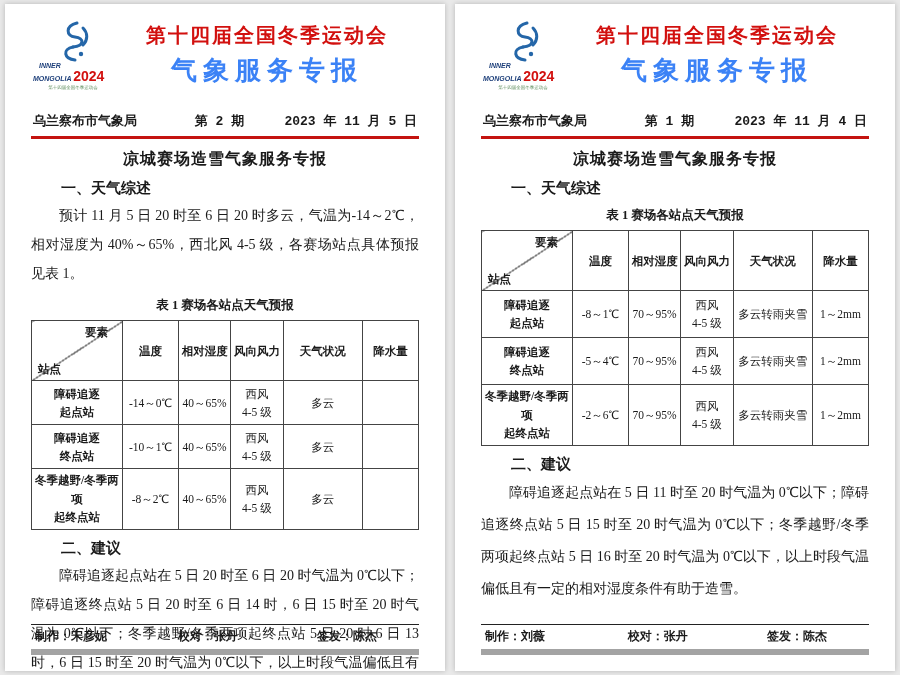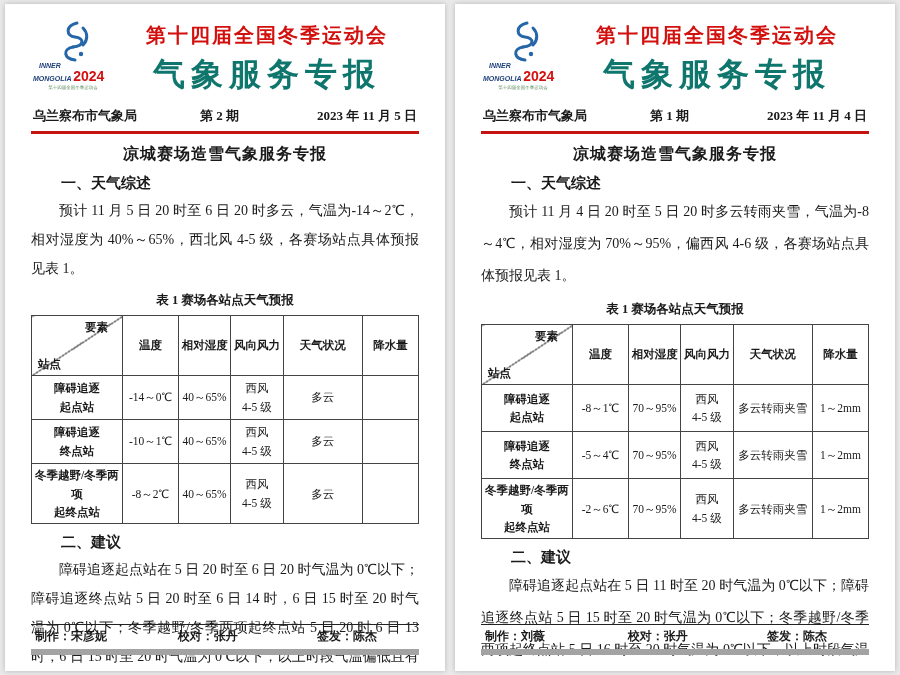--- a/index.html
+++ b/index.html
@@ -25,31 +25,31 @@
   .mast { display: flex; align-items: flex-start; }
   .logo { width: 84px; flex: 0 0 84px; text-align: center; padding-top: 2px; }
   .logo svg { display: block; margin: 0 auto; }
   .logo-words { font-family: "Liberation Sans", sans-serif; line-height: 1.05; margin-top: -2px; }
   .logo-inner { font-size: 7px; font-weight: bold; font-style: italic; color: #1d3f7a; text-align: left; padding-left: 8px; }
   .logo-mline { font-size: 7px; font-weight: bold; font-style: italic; color: #1d3f7a; text-align: left; padding-left: 2px; white-space: nowrap; }
   .logo-year { font-size: 14px; color: #d2100e; font-style: normal; letter-spacing: 0; }
   .logo-sub { font-size: 5px; color: #5a8a5a; letter-spacing: 0; margin-top: 1px; transform: scale(.9); }
   .mast-titles { flex: 1; text-align: center; font-family: "Liberation Sans", sans-serif; padding-top: 4px; }
   .mast-line1 { color: #d2100e; font-weight: bold; font-size: 20px; letter-spacing: 2px; }
-  .mast-line2 { color: #0f766e; font-weight: bold; font-size: 32px; letter-spacing: 6px; margin-top: 4px; }
+  .mast-line2 { color: #3b82f6; font-weight: bold; font-size: 26px; letter-spacing: 6px; margin-top: 4px; }
   
   .info-row {
     display: flex; align-items: baseline;
-    font-family: Liberation Serif, serif;
+    font-family: Liberation Mono, monospace;
     font-weight: bold; font-size: 13px;
     margin-top: 10px; padding: 0 2px 4px 2px;
   }
   .info-row .a { flex: 1.2; text-align: left; }
   .info-row .b { flex: 1; text-align: center; }
-  .info-row .c { flex: 1.3; text-align: right; }
+  .info-row .c { flex: 1.3; text-align: right; margin-top: 12px; }
   .red-line { border-top: 3px solid #c41310; margin-top: 2px; }
   
   .doc-title { text-align: center; font-weight: bold; font-size: 16px; margin-top: 10px; letter-spacing: 1px; }
   .sec-head { font-family: "Liberation Sans", sans-serif; font-weight: bold; font-size: 15px; margin-top: 9px; text-indent: 2em; }
   .body-text { font-size: 14px; line-height: 29px; text-indent: 2em; text-align: justify; margin-top: 3px; }
   .page-right .body-text { line-height: 32px; }
   .tbl-caption { text-align: center; font-size: 12.5px; font-weight: bold; margin-top: 9px; }
   
   table { width: 100%; border-collapse: collapse; margin-top: 6px; table-layout: fixed; }
   td, th { border: 1px solid #444; font-size: 11.5px; text-align: center; vertical-align: middle; white-space: pre-line; padding: 2px 1px; line-height: 1.6; }
@@ -201,21 +201,20 @@
   </div>
   <div class="info-row">
     <span class="a">乌兰察布市气象局</span>
     <span class="b">第 1 期</span>
     <span class="c">2023 年 11 月 4 日</span>
   </div>
   <div class="red-line"></div>
 
   <div class="doc-title">凉城赛场造雪气象服务专报</div>
   <div class="sec-head">一、天气综述</div>
-  <div class="body-text">预计 11 月 4 日 20 时至 5 日 20 时多云转雨夹雪，气温为-8～4℃，相对湿度为 70%～95%，偏西风 4-6 级，各赛场站点具体预报见表 1。</div>
 
   <div class="tbl-caption">表 1 赛场各站点天气预报</div>
   <table>
     <colgroup>
         <col style="width:23.5%">
         <col style="width:14.5%">
         <col style="width:13.5%">
         <col style="width:13.5%">
         <col style="width:20.5%">
         <col style="width:14.5%">

